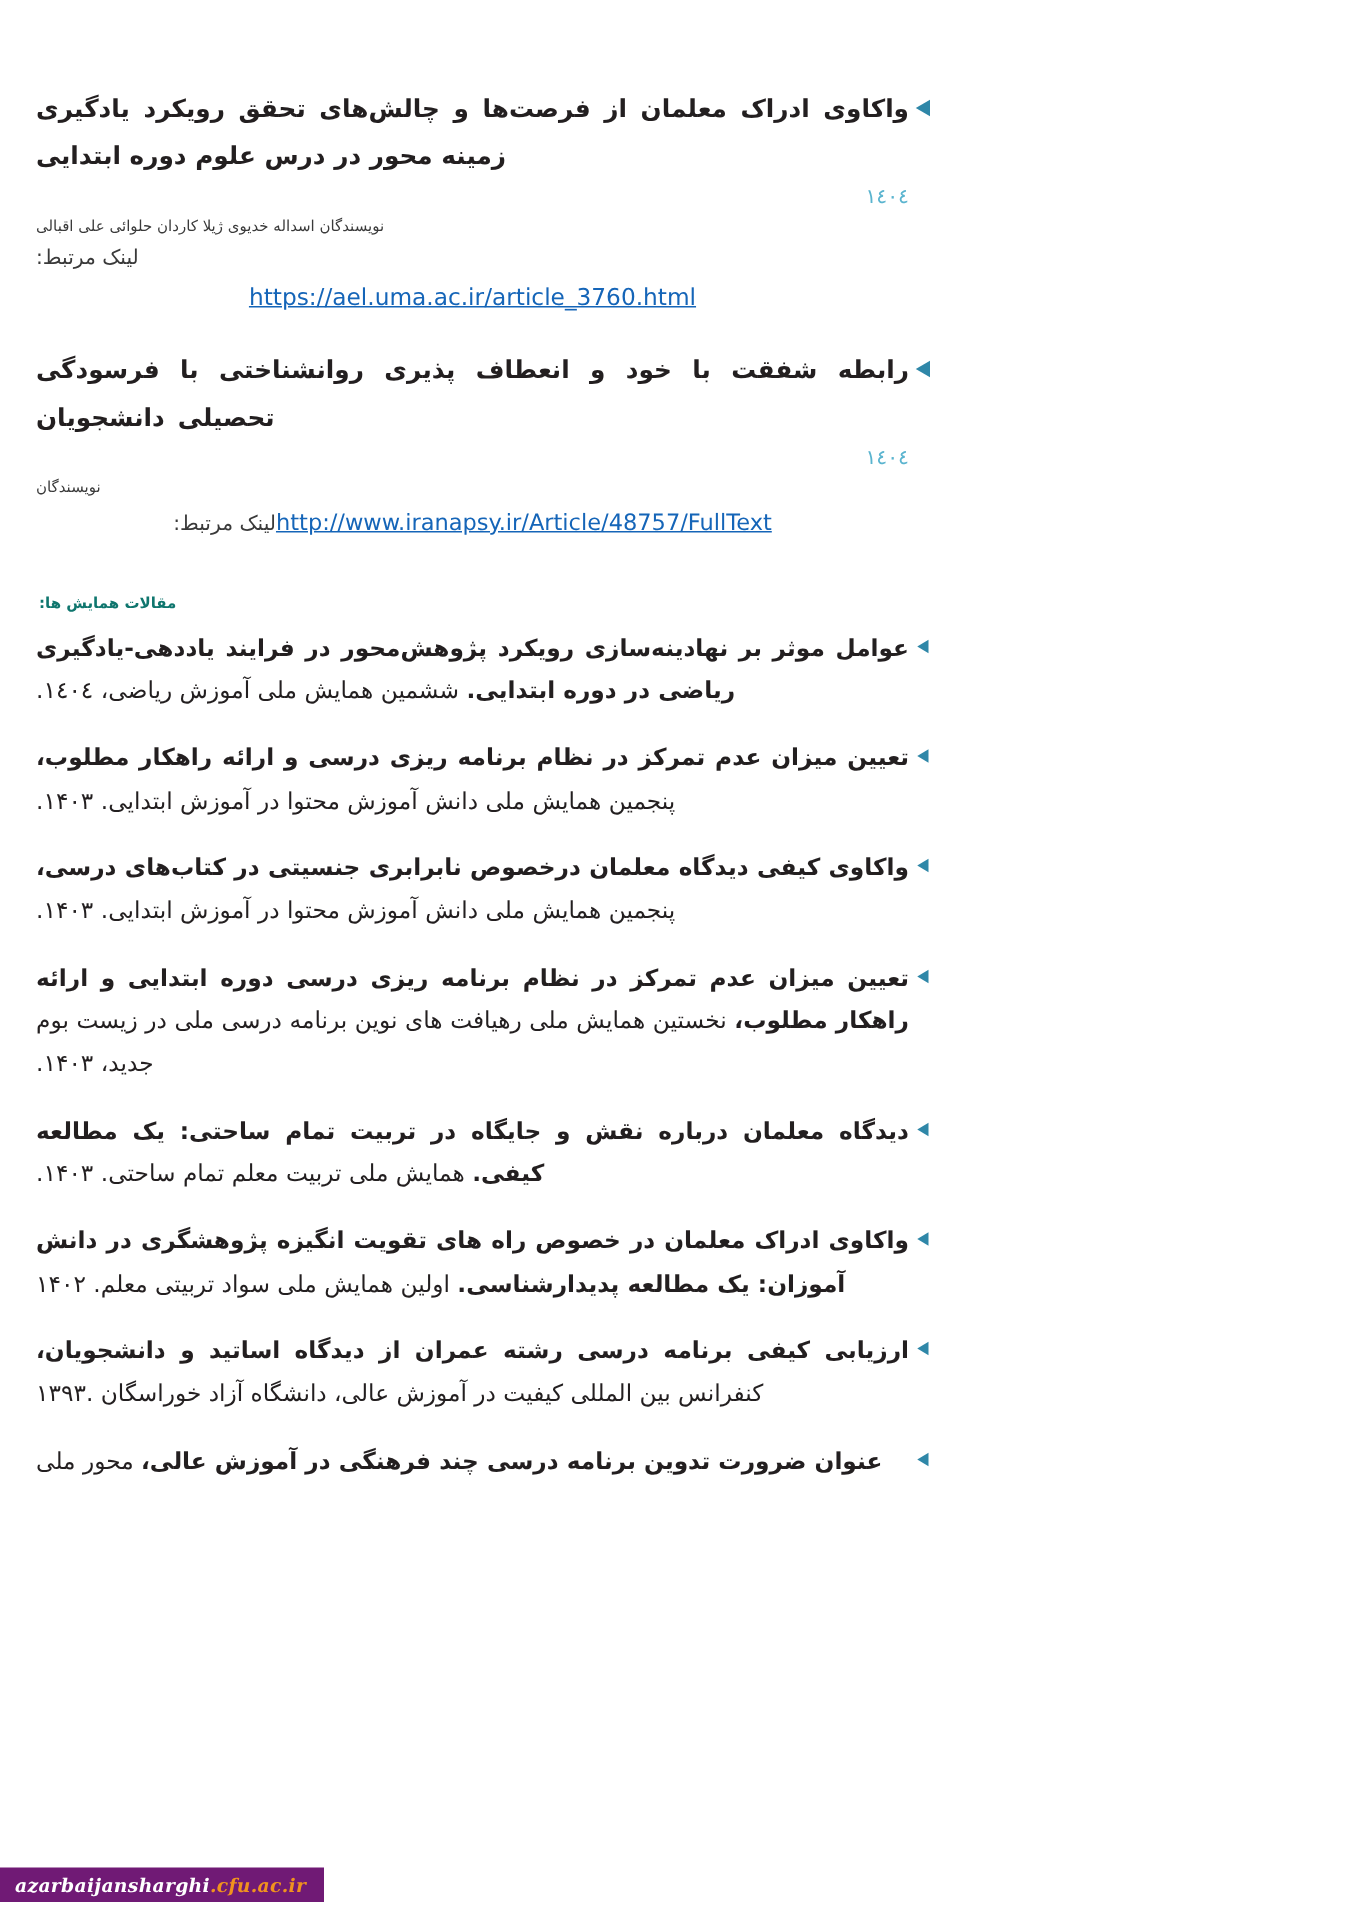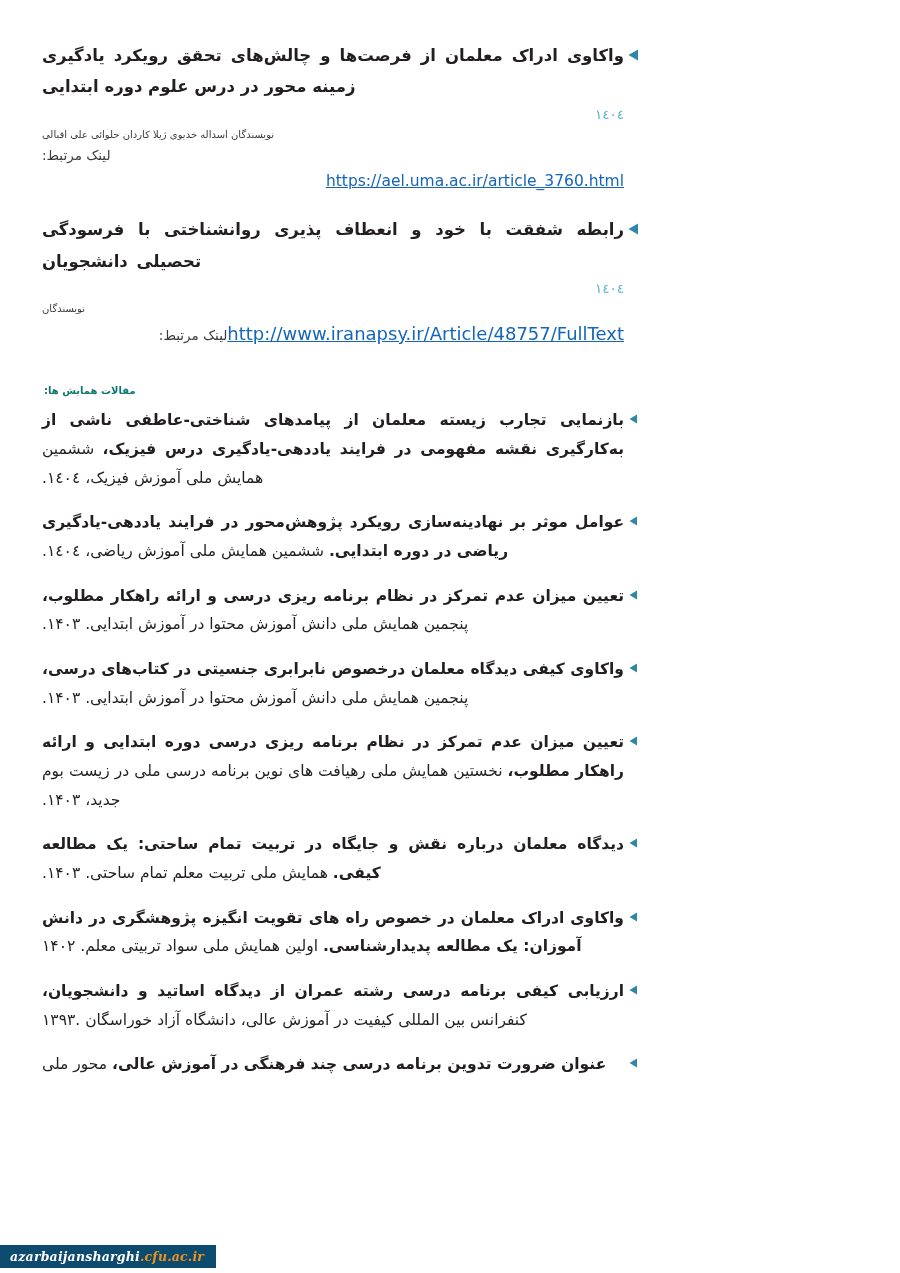--- a/index.html
+++ b/index.html
@@ -14,22 +14,23 @@
     position: relative;
     overflow: hidden;
     font-family: "DejaVu Sans", "Liberation Sans", sans-serif;
     color: #231f20;
     direction: rtl;
   }
 
   .page {
     position: absolute;
     inset: 0;
-    padding: 40px 30px 0 32px;
+    padding: 40px 30px 0 14px;
     box-sizing: border-box;
+    margin-top: 17px;
   }
 
   .content-col {
     width: 600px;
     margin-right: auto;
     margin-left: 10px;
     direction: rtl;
   }
 
   
@@ -81,28 +82,28 @@
   }
   .entry-linklabel {
     font-size: 13.5px;
     color: #3a3a3a;
     text-align: left;
     line-height: 1.8;
   }
   .entry-linkrow {
     font-size: 13.5px;
     color: #3a3a3a;
-    text-align: right;
+    text-align: center;
     line-height: 1.9;
     white-space: nowrap;
   }
   a.ext-link {
     color: #1565b8;
     text-decoration: underline;
-    font-size: 18px;
+    font-size: 15px;
     direction: ltr;
     unicode-bidi: embed;
   }
   a.ext-link.big { font-size: 15.5px; }
 
   
   .section-head {
     font-weight: bold;
     font-size: 10px;
     color: #0f766e;
@@ -130,21 +131,21 @@
     color: #231f20;
   }
   .conf-text .t { font-weight: bold; }
   .conf-text .v { font-weight: normal; }
 
   
   .watermark {
     position: absolute;
     left: 0;
     bottom: 5px;
-    background: #0c4a6e;
+    background: #701a75;
     color: #ffffff;
     font-family: "DejaVu Serif", "Liberation Serif", serif;
     font-style: italic;
     font-weight: bold;
     font-size: 12.5px;
     letter-spacing: .2px;
     padding: 4px 12px 4px 10px;
     direction: ltr;
     white-space: nowrap;
   }
@@ -186,28 +187,20 @@
         <div class="entry-linkrow">
           <a class="ext-link" href="#">http://www.iranapsy.ir/Article/48757/FullText</a><span>لینک مرتبط:</span>
         </div>
       </div>
     </div>
 
     <div class="section-head">مقالات همایش ها:</div>
 
     <div class="conf-list">
 
-      <div class="conf-item">
-        <div class="bullet">
-          <svg width="9" height="10" viewBox="0 0 9 10" aria-hidden="true">
-            <polygon points="8,0.5 8,9.5 0.5,5" fill="#2f87a8"></polygon>
-          </svg>
-        </div>
-        <div class="conf-text"><span class="t">بازنمایی تجارب زیسته معلمان از پیامدهای شناختی-عاطفی ناشی از به‌کارگیری نقشه مفهومی در فرایند یاددهی-یادگیری درس فیزیک،</span><span class="v"> ششمین همایش ملی آموزش فیزیک، ١٤٠٤.</span></div>
-      </div>
 
       <div class="conf-item">
         <div class="bullet">
           <svg width="9" height="10" viewBox="0 0 9 10" aria-hidden="true">
             <polygon points="8,0.5 8,9.5 0.5,5" fill="#2f87a8"></polygon>
           </svg>
         </div>
         <div class="conf-text"><span class="t">عوامل موثر بر نهادینه‌سازی رویکرد پژوهش‌محور در فرایند یاددهی-یادگیری ریاضی در دوره ابتدایی.</span><span class="v"> ششمین همایش ملی آموزش ریاضی، ١٤٠٤.</span></div>
       </div>
 

